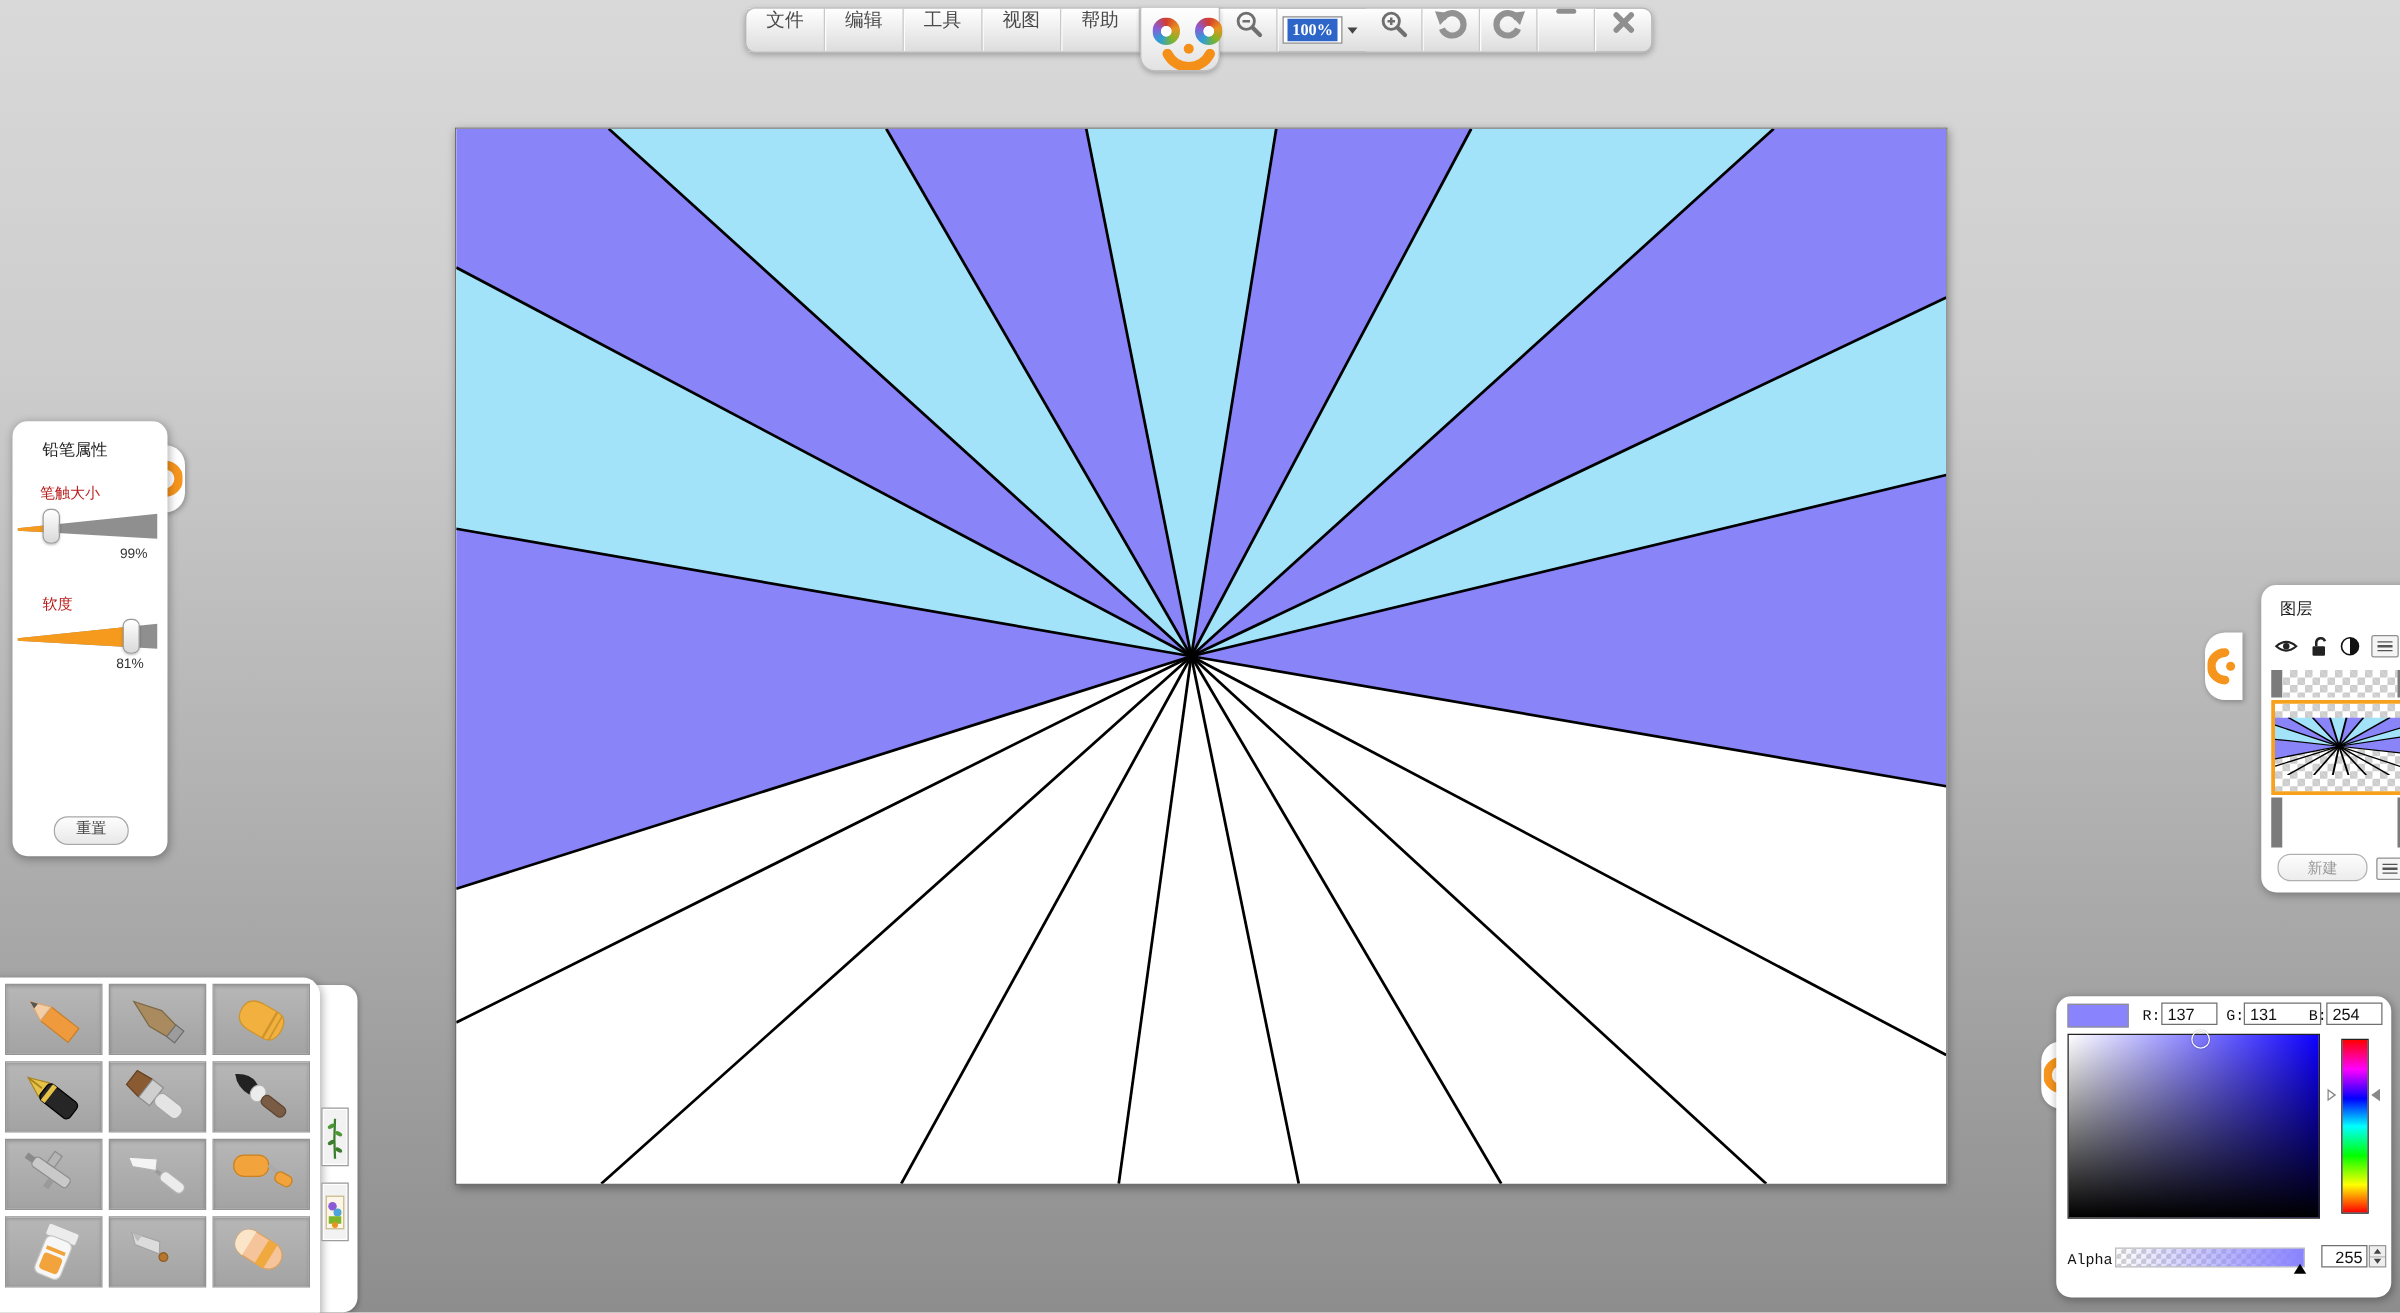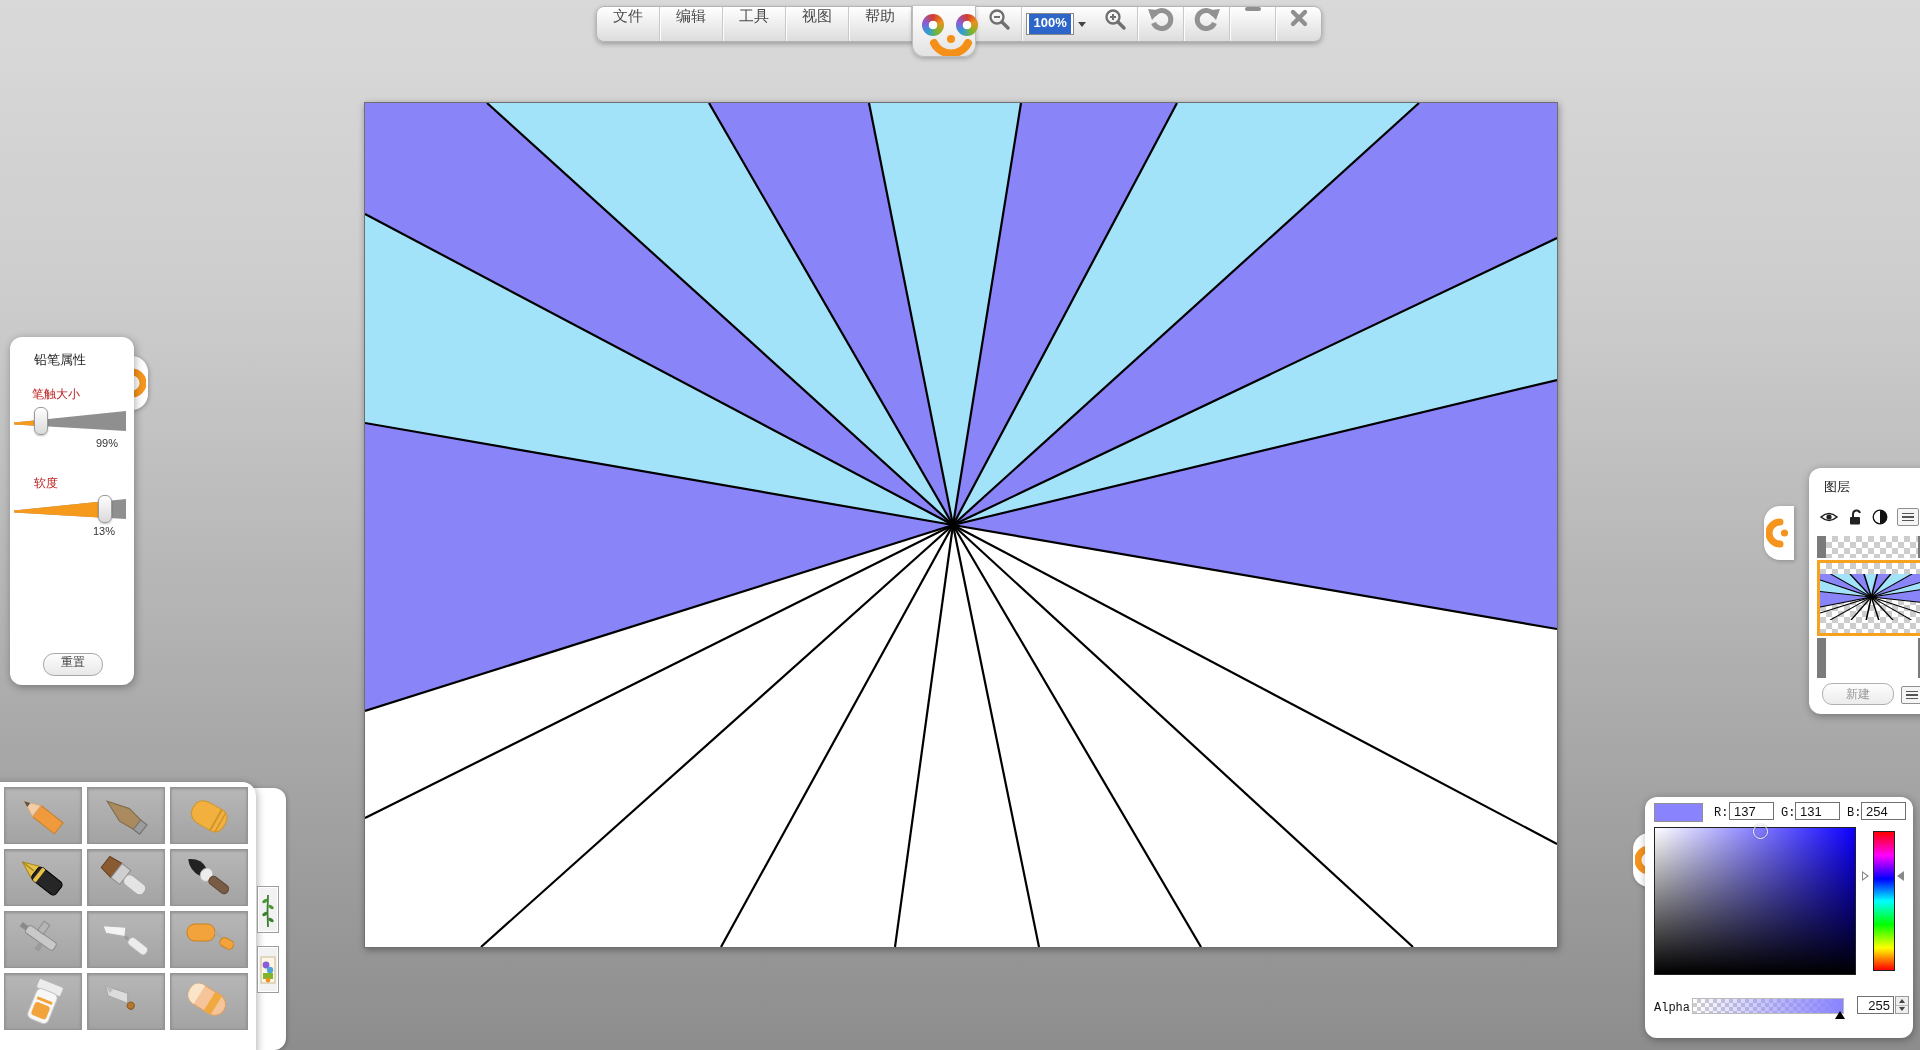--- a/index.html
+++ b/index.html
@@ -37,21 +37,21 @@
       background:linear-gradient(180deg,#ffffff,#efefef 60%,#e2e2e2);
       border:1px solid #bdbdbd;border-top:none;border-radius:0 0 12px 12px;
       box-shadow:0 2px 4px rgba(0,0,0,.22);}
   .eye{position:absolute;top:8px;width:22px;height:22px;border-radius:50%;
       background:radial-gradient(circle,#ffffff 0 4px,rgba(255,255,255,0) 4.6px),
                  conic-gradient(#d33c2e,#e9921f,#7fb52a,#2d9fd6,#8b5cd6,#d33c2e);}
   .eye.l{left:9px;} .eye.r{left:43px;}
   .nose{position:absolute;left:34px;top:29px;width:8px;height:8px;border-radius:50%;background:#f49018;}
   .smile{position:absolute;left:16px;top:33px;}
   .zoom-field{width:56px;height:20px;margin:6px 2px 0 4px;background:#fff;border:1px solid #8a8a8a;
-      display:flex;justify-content:center;}
+      display:flex;align-items:center;justify-content:center;font-family:Liberation Serif, serif;}
   .zoom-sel{background:#2d65c8;color:#fff;font-size:13px;font-weight:bold;padding:0 4px;line-height:18px;}
   .dd-caret{width:0;height:0;border-left:4px solid transparent;border-right:4px solid transparent;
       border-top:5px solid #444;margin:0 6px 0 2px;align-self:center;}
   .minus-glyph{width:16px;height:4px;background:#8f8f8f;border-radius:2px;}
 
   
   .pencil-panel{left:10px;top:337px;width:124px;height:348px;}
   .pp-title{position:absolute;left:24px;top:14px;font-size:13px;color:#222;}
   .pp-label{position:absolute;font-size:12px;color:#b91c1c;}
   .slider{position:absolute;width:112px;height:28px;}
@@ -269,21 +269,21 @@
         <defs>
             <clipPath id="clip-b">
               <rect x="0" y="0" width="96.32" height="28" class="fillrect"></rect>
             </clipPath>
           </defs>
         <polygon points="0,15.5 112,4 112,24 0,17.5" fill="#8f8f8f"></polygon>
         <polygon points="0,15.5 112,4 112,24 0,17.5" fill="#f59a1d" clip-path="url(#clip-b)"></polygon>
       </svg>
       <div class="handle" style="left: 84.28px;"></div>
     </div>
-    <div class="pct" style="left:55px;top:188px;">13%</div>
+    <div class="pct" style="left:55px;top:188px;">81%</div>
     <div class="reset-btn">
       <span>重置</span>
     </div>
   </div>
 
   <div class="ear right" style="left:252px;top:797px;">
     <svg width="24" height="40">
       <path d="M10 9 A 11 11 0 1 1 10 31" fill="none" stroke="#f6951d" stroke-width="7" stroke-linecap="round"></path>
       <circle cx="5.5" cy="20" r="3.6" fill="#f6951d"></circle>
     </svg>
@@ -517,21 +517,21 @@
     <svg width="24" height="40">
       <path d="M10 9 A 11 11 0 1 1 10 31" fill="none" stroke="#f6951d" stroke-width="7" stroke-linecap="round"></path>
       <circle cx="5.5" cy="20" r="3.6" fill="#f6951d"></circle>
     </svg>
   </div>
   <div class="panel color-panel">
     <div class="swatch" id="color-swatch" style="background: rgb(137, 131, 254);"></div>
     <div class="cp-label mono" style="left:69px;top:9px;">R:</div>
     <input class="cp-input" style="left: 84px; top: 5px; width: 45px;" value="137">
     <div class="cp-label mono" style="left:136px;top:9px;">G:</div>
-    <input class="cp-input" style="left: 150px; top: 5px; width: 45px;" value="131">
+    <input class="cp-input" style="left: 150px; top: 5px; width: 62px;" value="131">
     <div class="cp-label mono" style="left:202px;top:9px;">B:</div>
     <input class="cp-input" style="left: 216px; top: 5px; width: 45px;" value="254">
 
     <div class="sv-box">
       <div class="sv-cursor"></div>
     </div>
     <div class="hue-bar"></div>
     <span class="hue-mark l"></span>
     <span class="hue-mark r"></span>
 

